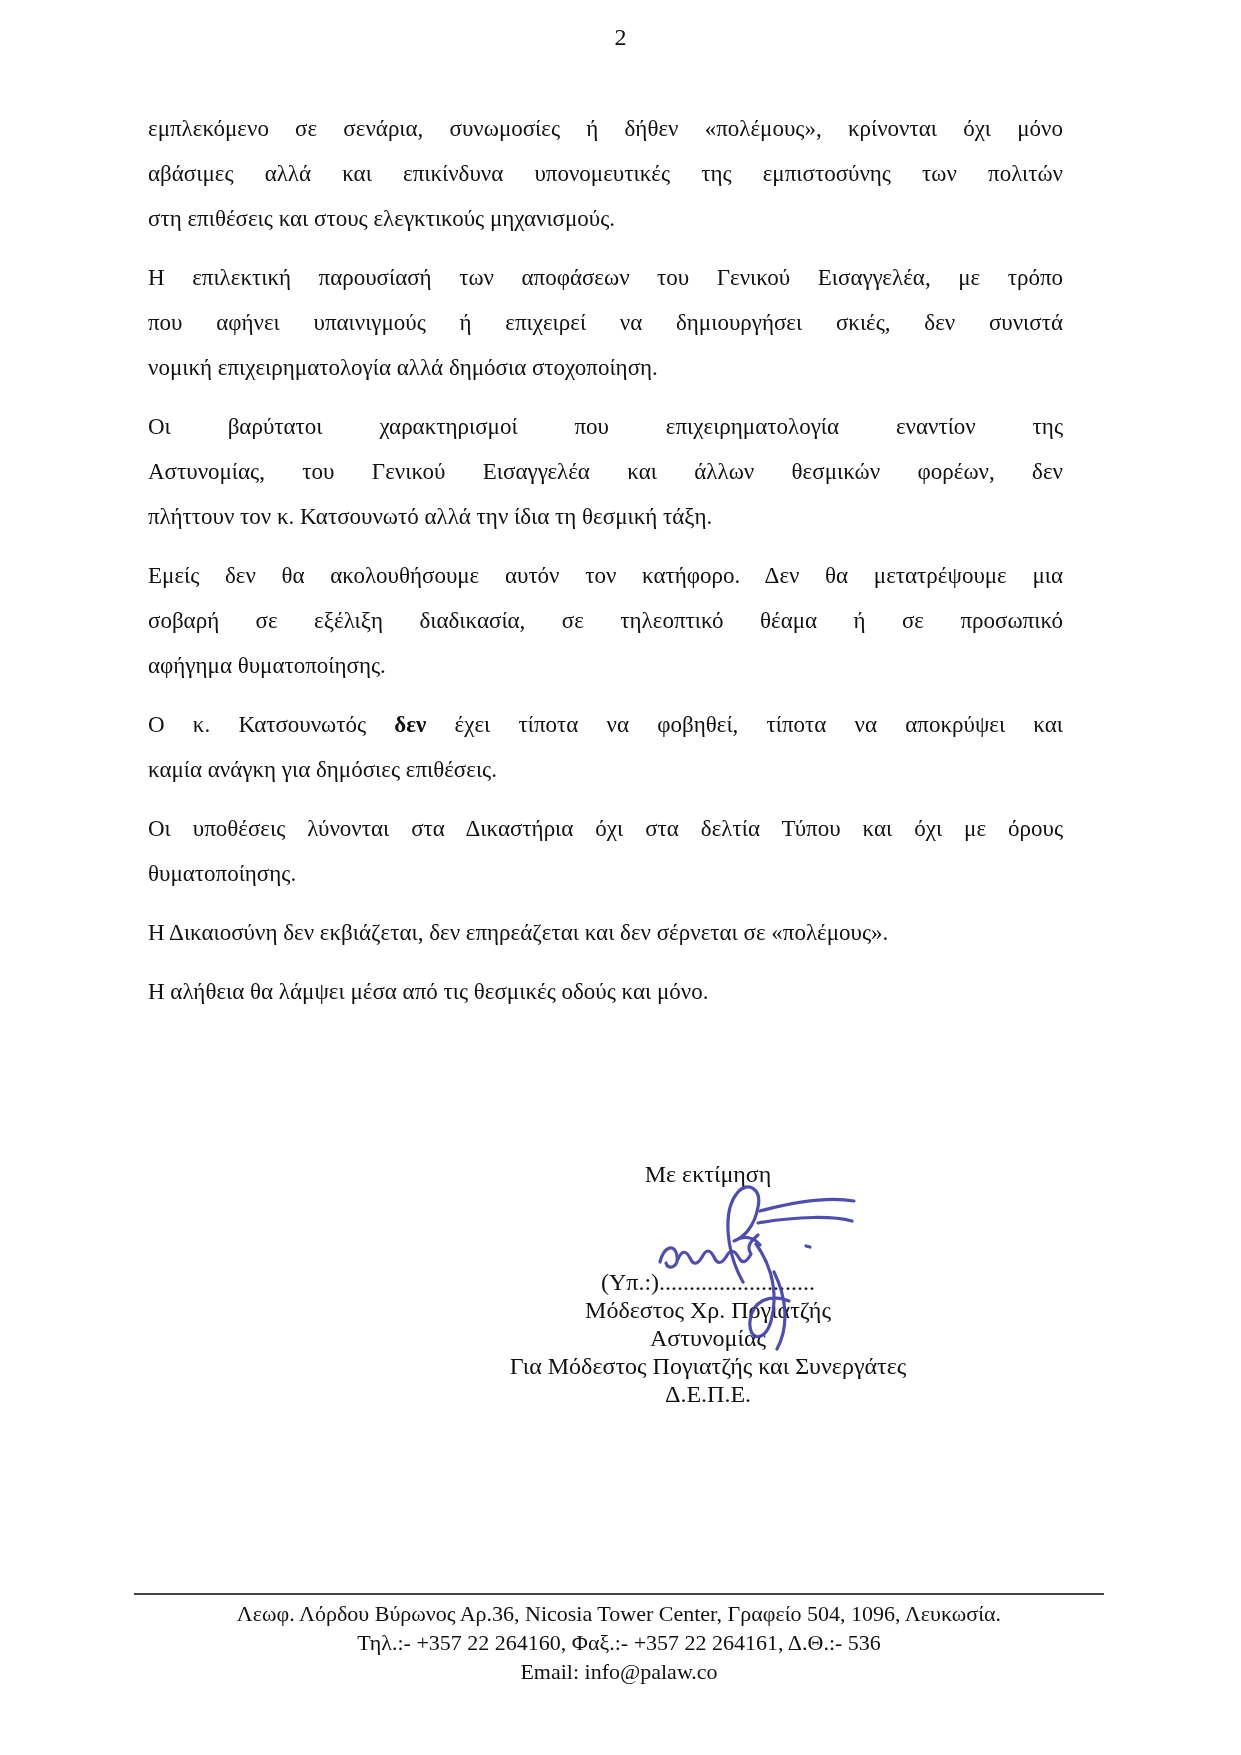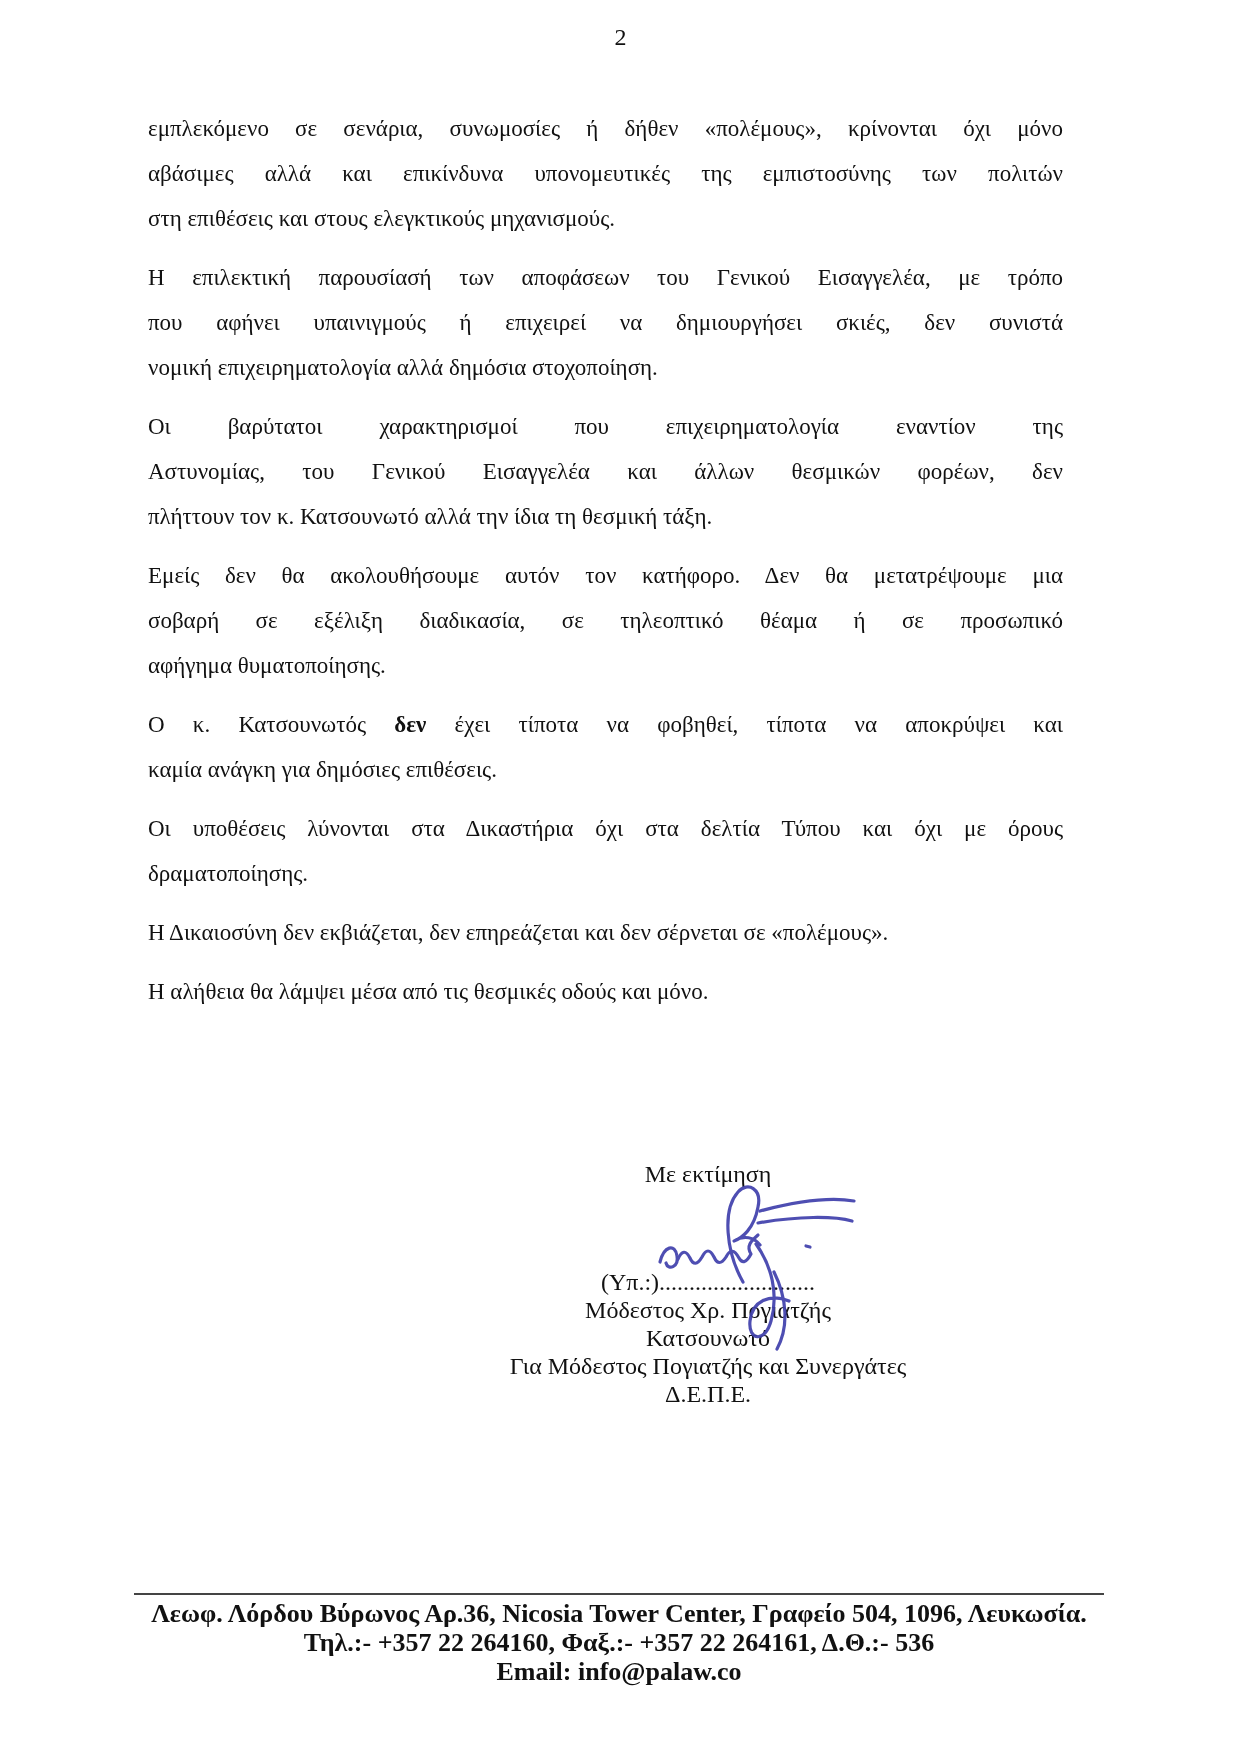--- a/index.html
+++ b/index.html
@@ -40,21 +40,21 @@
   .signature-svg{
     position:absolute;left:648px;top:1180px;width:232px;height:178px;
     pointer-events:none;
   }
   .footer-rule{
     position:absolute;left:134px;top:1593px;width:970px;height:0;
     border-top:2px solid #444;
   }
   .footer{
     position:absolute;left:134px;top:1599px;width:970px;
-    text-align:center;font-size:26px;font-weight:bold;
+    text-align:center;font-size:22px;
   }
   .footer .f-line{display:block;height:29px;line-height:29px;}
 </style>
 </head>
 <body>
 
 <div class="page">
 
   <div class="page-number">2</div>
 
@@ -78,36 +78,36 @@
         <div class="line j"><span>Εμείς δεν θα ακολουθήσουμε αυτόν τον κατήφορο. Δεν θα μετατρέψουμε μια</span></div>
         <div class="line j"><span>σοβαρή σε εξέλιξη διαδικασία, σε τηλεοπτικό θέαμα ή σε προσωπικό</span></div>
         <div class="line"><span>αφήγημα θυματοποίησης.</span></div>
       </div>
       <div class="para">
         <div class="line j"><span>Ο κ. Κατσουνωτός </span><span class="b">δεν</span><span> έχει τίποτα να φοβηθεί, τίποτα να αποκρύψει και</span></div>
         <div class="line"><span>καμία ανάγκη για δημόσιες επιθέσεις.</span></div>
       </div>
       <div class="para">
         <div class="line j"><span>Οι υποθέσεις λύνονται στα Δικαστήρια όχι στα δελτία Τύπου και όχι με όρους</span></div>
-        <div class="line"><span>δραματοποίησης.</span></div>
+        <div class="line"><span>θυματοποίησης.</span></div>
       </div>
       <div class="para">
         <div class="line"><span>Η Δικαιοσύνη δεν εκβιάζεται, δεν επηρεάζεται και δεν σέρνεται σε «πολέμους».</span></div>
       </div>
       <div class="para">
         <div class="line"><span>Η αλήθεια θα λάμψει μέσα από τις θεσμικές οδούς και μόνο.</span></div>
       </div>
     </div>
 
   <div class="sig-block">
     <span class="sb-line">Με εκτίμηση</span>
     <span class="sb-line sig-gap"></span>
     <span class="sb-line">(Υπ.:)..........................</span>
     <span class="sb-line">Μόδεστος Χρ. Πογιατζής</span>
-    <span class="sb-line">Κατσουνωτό</span>
+    <span class="sb-line">Αστυνομίας</span>
     <span class="sb-line">Για Μόδεστος Πογιατζής και Συνεργάτες</span>
     <span class="sb-line">Δ.Ε.Π.Ε.</span>
   </div>
 
   <svg class="signature-svg" viewBox="0 0 232 178" xmlns="http://www.w3.org/2000/svg" aria-hidden="true">
     <g fill="none" stroke-width="3.2" stroke-linecap="round" stroke-linejoin="round" opacity="0.92" stroke="#4040ac">
       <path d="M 95,102 C 78,72 74,30 90,12 C 100,1 114,9 110,27 C 106,49 94,58 86,61 C 96,55 106,57 112,65"></path>
       <path d="M 112,31 C 146,22 182,17 206,21"></path>
       <path d="M 110,43 C 150,36 186,36 204,41"></path>
       <path d="M 12,82 C 16,66 27,63 29,76 C 31,87 20,91 18,83"></path>

